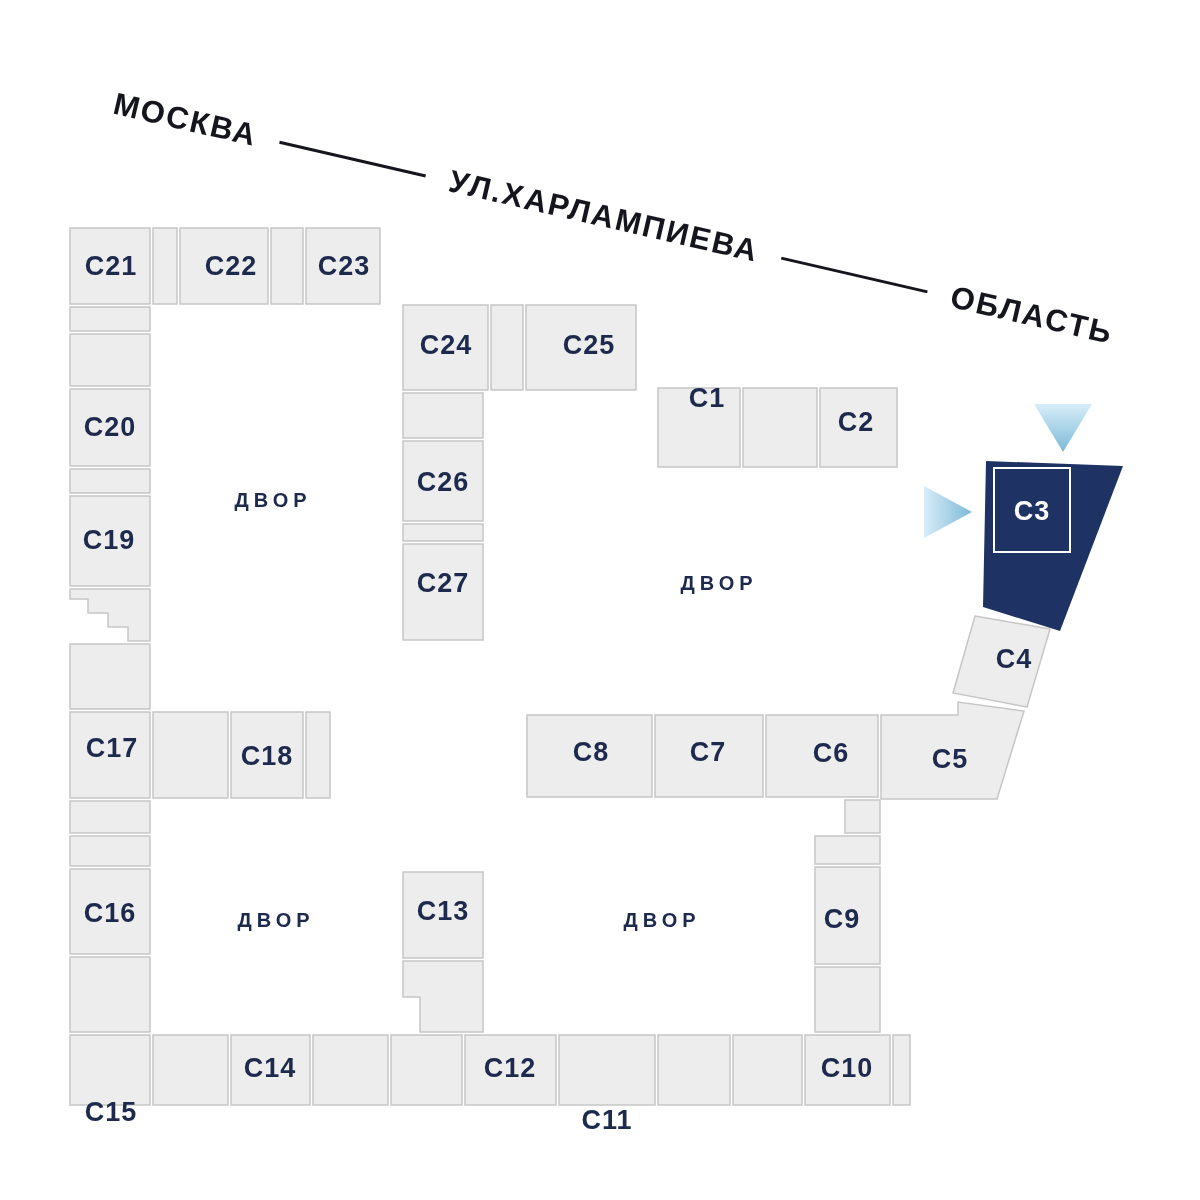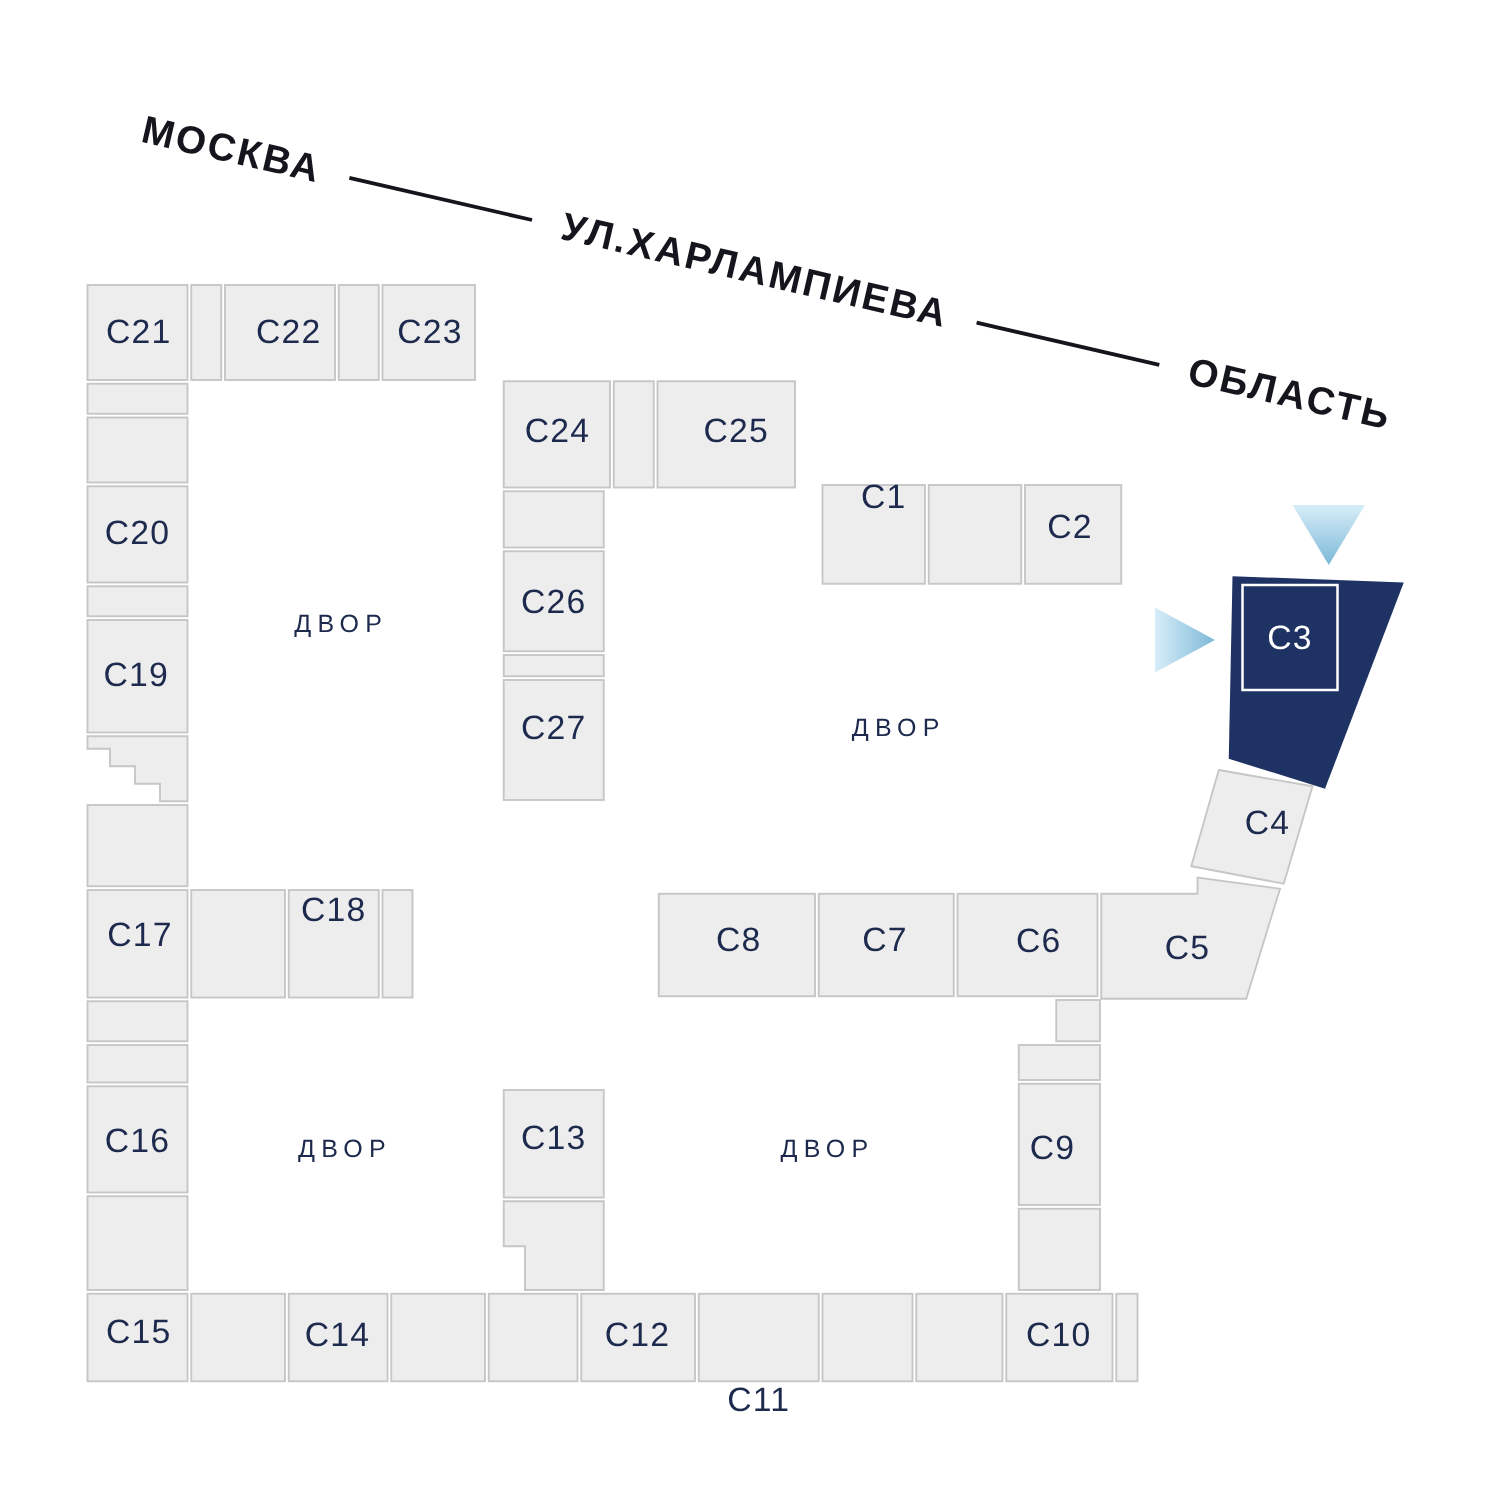--- a/index.html
+++ b/index.html
@@ -13,21 +13,21 @@
     --arrow-dark:#7db9d8;
   }
   html,body{margin:0;padding:0;background:#ffffff;}
   #stage{position:relative;width:1200px;height:1200px;overflow:hidden;
          font-family:"Liberation Sans",sans-serif;background:#ffffff;}
   #plan-svg{position:absolute;left:0;top:0;}
   .sec{fill:var(--building-fill);stroke:var(--building-stroke);stroke-width:1.5;}
   .hl{fill:var(--highlight);stroke:none;}
   .inner{fill:none;stroke:var(--highlight-label);stroke-width:2;}
   .label{position:absolute;transform:translate(-50%,-50%);
-         font-weight:normal;font-size:27px;color:var(--label);
+         font-weight:bold;font-size:27px;color:var(--label);
          letter-spacing:1px;white-space:nowrap;pointer-events:none;}
   .label.white{color:var(--highlight-label);}
   .courtyard{font-size:20px;letter-spacing:5px;}
   .street{position:absolute;left:118px;top:86px;display:flex;align-items:center;
           transform:rotate(13deg);transform-origin:0 0;
           color:var(--street-text);font-weight:bold;font-size:31px;
           letter-spacing:2px;white-space:nowrap;}
   .street .line{width:150px;height:3px;background:var(--street-text);margin:0 24px;}
 </style>
 </head>
@@ -123,23 +123,23 @@
     <polygon points="1034,404 1092,404 1063,452" fill="url(#gradDown)"></polygon>
     <polygon points="924,486 972,512 924,538" fill="url(#gradRight)"></polygon>
   </svg>
 
   <div class="label" style="left:111px;top:266px">С21</div>
   <div class="label" style="left:231px;top:266px">С22</div>
   <div class="label" style="left:344px;top:266px">С23</div>
   <div class="label" style="left:110px;top:427px">С20</div>
   <div class="label" style="left:109px;top:540px">С19</div>
   <div class="label" style="left:112px;top:748px">С17</div>
-  <div class="label" style="left:267px;top:728px">С18</div>
+  <div class="label" style="left:267px;top:756px">С18</div>
   <div class="label" style="left:110px;top:913px">С16</div>
-  <div class="label" style="left:111px;top:1066px">С15</div>
+  <div class="label" style="left:111px;top:1112px">С15</div>
   <div class="label" style="left:270px;top:1068px">С14</div>
   <div class="label" style="left:443px;top:911px">С13</div>
   <div class="label" style="left:510px;top:1068px">С12</div>
   <div class="label" style="left:607px;top:1120px">С11</div>
   <div class="label" style="left:847px;top:1068px">С10</div>
   <div class="label" style="left:842px;top:919px">С9</div>
   <div class="label" style="left:446px;top:345px">С24</div>
   <div class="label" style="left:589px;top:345px">С25</div>
   <div class="label" style="left:443px;top:482px">С26</div>
   <div class="label" style="left:443px;top:583px">С27</div>

